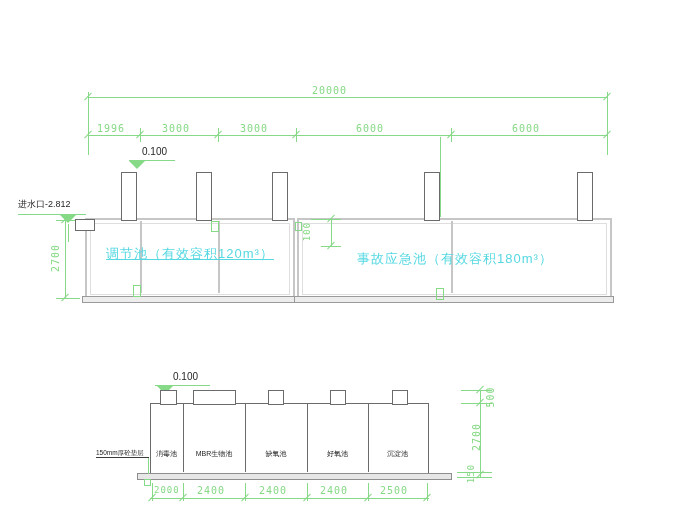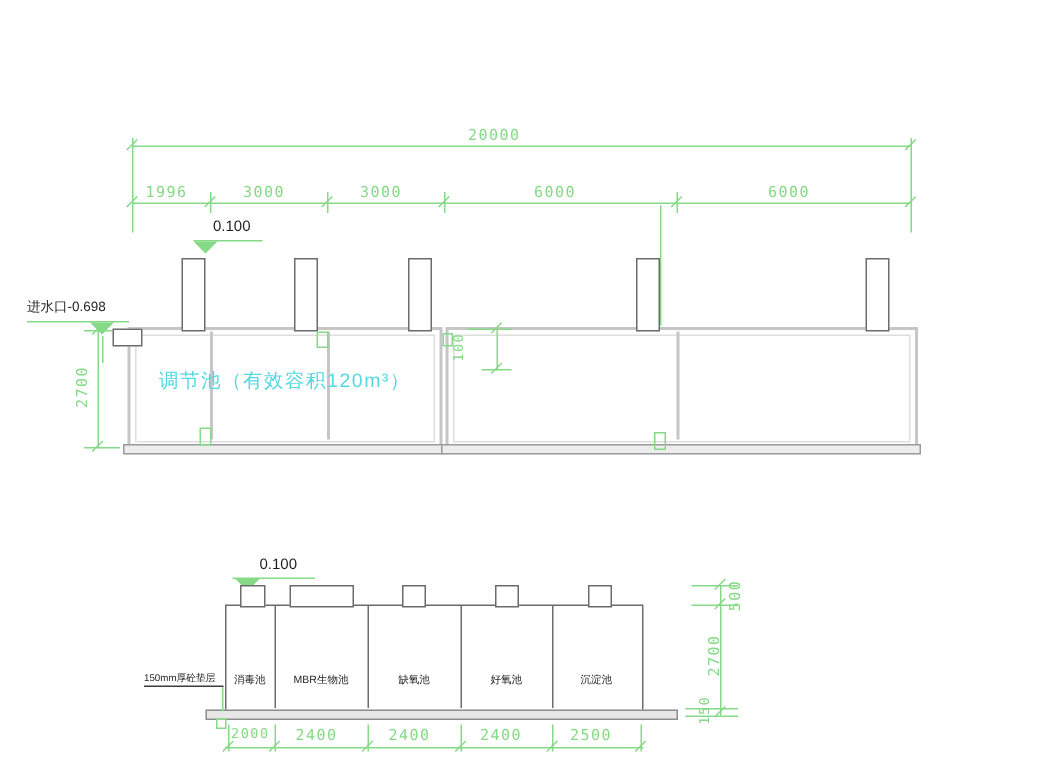--- a/index.html
+++ b/index.html
@@ -68,21 +68,21 @@
   <div class="abs dimt" style="left:162px;top:124px;">3000</div>
   <div class="abs dimt" style="left:240px;top:124px;">3000</div>
   <div class="abs dimt" style="left:356px;top:124px;">6000</div>
   <div class="abs dimt" style="left:512px;top:124px;">6000</div>
   <div class="abs vl" style="left:440px;top:137px;height:80px;"></div>
 
   <div class="abs inkt" style="left:142px;top:147px;font-size:10px;">0.100</div>
   <div class="abs hl" style="left:129px;top:160px;width:46px;"></div>
   <div class="abs tri" style="left:129px;top:161px;"></div>
 
-  <div class="abs inkt" style="left:18px;top:200px;font-size:9px;">进水口-0.698</div>
+  <div class="abs inkt" style="left:18px;top:200px;font-size:9px;">进水口-2.812</div>
   <div class="abs hl" style="left:18px;top:214px;width:68px;"></div>
   <div class="abs tri" style="left:60px;top:215px;"></div>
   <div class="abs vl" style="left:68px;top:224px;height:18px;"></div>
 
   <div class="abs hl" style="left:56px;top:220px;width:24px;"></div>
   <div class="abs hl" style="left:56px;top:298px;width:24px;"></div>
   <div class="abs vl" style="left:65px;top:220px;height:78px;"></div>
   <div class="abs tick" style="left:60px;top:219px;"></div>
   <div class="abs tick" style="left:60px;top:297px;"></div>
   <div class="abs dimt rot" style="left:36px;top:253px;width:40px;">2700</div>
@@ -113,21 +113,22 @@
   <div class="abs gsq" style="left:133px;top:285px;width:6px;height:10px;"></div>
   <div class="abs gsq" style="left:436px;top:288px;width:6px;height:10px;"></div>
 
   <div class="abs hl" style="left:311px;top:219px;width:30px;"></div>
   <div class="abs hl" style="left:321px;top:246px;width:20px;"></div>
   <div class="abs vl" style="left:331px;top:219px;height:28px;"></div>
   <div class="abs tick" style="left:326px;top:218px;"></div>
   <div class="abs tick" style="left:326px;top:245px;"></div>
   <div class="abs dimt dims rot" style="left:287px;top:227px;width:40px;">100</div>
 
-  <div class="abs cyt" style="left:90px;top:245px;width:200px;">调节池（有效容积120m³）</div>
+  <div class="abs cyt" style="left:90px;top:245px;width:200px;text-decoration:underline;">调节池（有效容积120m³）</div>
+  <div class="abs cyt" style="left:305px;top:250px;width:300px;">事故应急池（有效容积180m³）</div>
 
   <div class="abs inkt" style="left:173px;top:372px;font-size:10px;">0.100</div>
   <div class="abs hl" style="left:155px;top:385px;width:55px;"></div>
   <div class="abs tri" style="left:157px;top:386px;"></div>
 
   <div class="abs eq" style="left:150px;top:403px;width:277px;height:70px;"></div>
   <div class="abs eqw" style="left:183px;top:404px;height:68px;"></div>
   <div class="abs eqw" style="left:245px;top:404px;height:68px;"></div>
   <div class="abs eqw" style="left:307px;top:404px;height:68px;"></div>
   <div class="abs eqw" style="left:368px;top:404px;height:68px;"></div>

